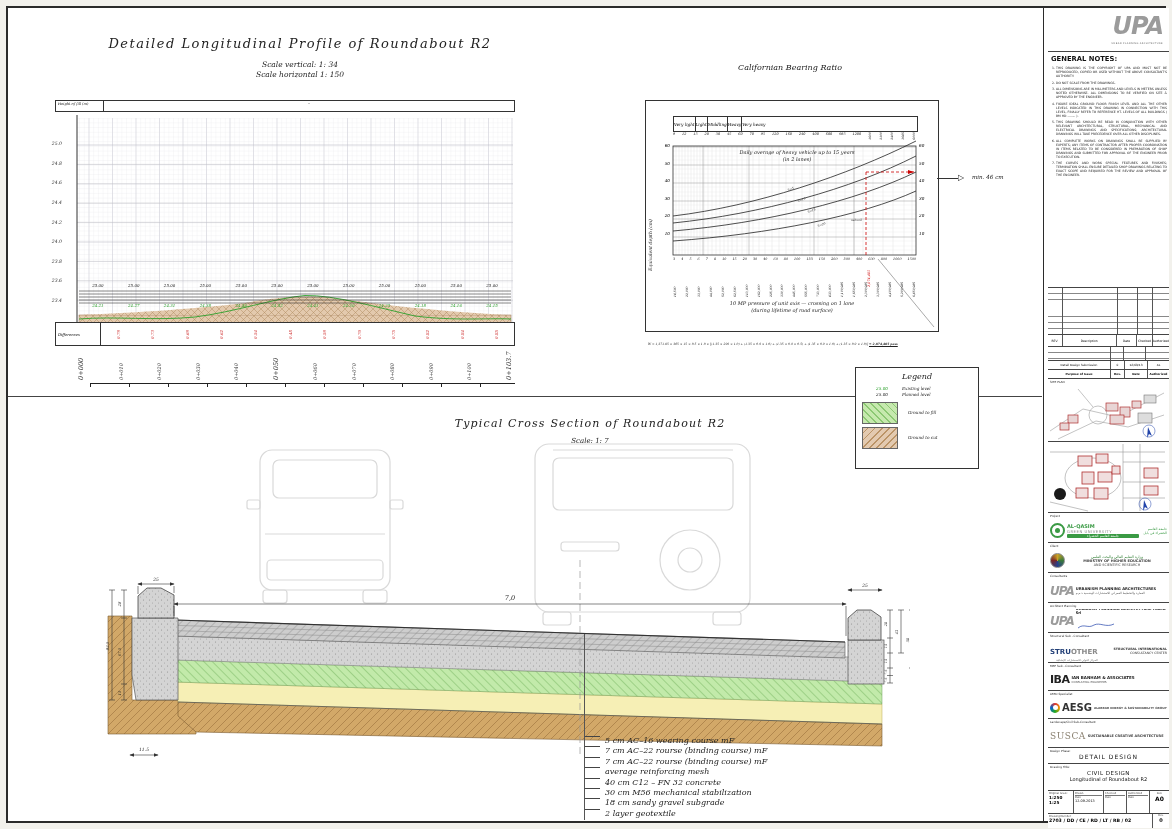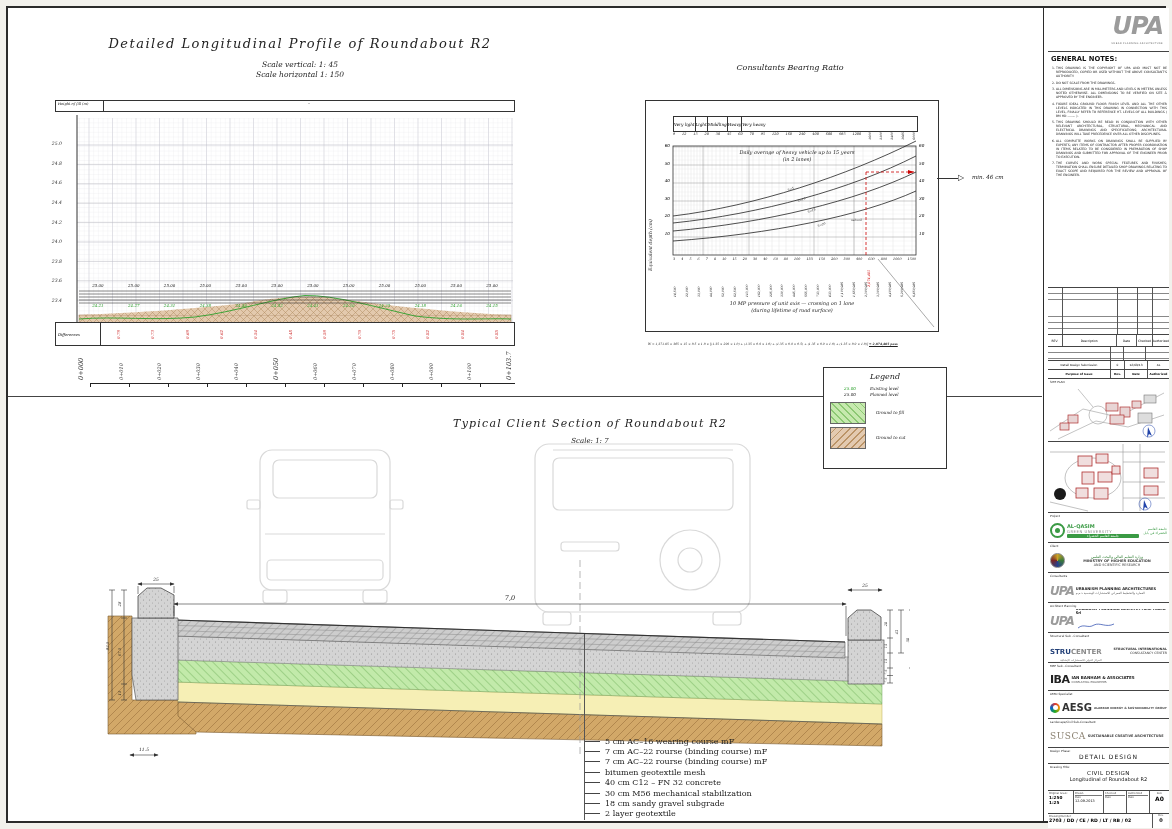--- a/index.html
+++ b/index.html
@@ -36,21 +36,21 @@
   .cbr-bticks{display:flex;justify-content:space-between;font-size:3.3px;}
   .cbr-bvals{display:flex;justify-content:space-between;}
   .cbr-bvals span{writing-mode:vertical-rl;transform:rotate(180deg);font-size:3px;font-style:italic;}
   
   .legend{border:1px solid #333;background:#fff;z-index:6;}
   .lgrow{display:flex;align-items:center;margin:3px 6px;}
   .swatch{width:34px;height:20px;border:0.5px solid #666;margin-right:10px;flex:none;}
   .sw-green{background:repeating-linear-gradient(45deg,#c6e9ae 0 4px,#8cc873 4px 5px);}
   .sw-tan{background:repeating-linear-gradient(-45deg,#e3cab0 0 4px,#bb9467 4px 5px);}
   
-  .callouts div{display:flex;align-items:center;height:10.4px;font-size:8px;color:#222;white-space:nowrap;}
+  .callouts div{display:flex;height:10.4px;font-size:8px;font-style:italic;color:#222;white-space:nowrap;}
   .callouts .ld{width:15px;border-top:0.8px solid #444;margin-right:5px;flex:none;}
   
   .sidebar{position:absolute;left:1043px;top:8px;width:121px;height:813px;border-left:1.5px solid #2b2b2b;background:#fff;font-family:"DejaVu Sans","Liberation Sans",sans-serif;}
   .sb{position:absolute;left:4px;width:100%;box-sizing:border-box;border-bottom:1px solid #444;background:#fff;overflow:hidden;}
   .sb-label{font-size:2.9px;color:#222;padding:1px 0 0 2px;}
   .noteslist{margin:2px 2px 0 8px;padding:0;font-size:3.1px;line-height:1.3;color:#222;text-align:justify;}
   .noteslist li{margin-bottom:2.5px;}
   .rowsbg{background:repeating-linear-gradient(180deg,#fff 0 5.2px,#888 5.2px 5.8px);}
   .revhead{display:flex;height:100%;font-size:3px;text-align:center;}
   .revhead div{border-right:1px solid #555;display:flex;align-items:center;justify-content:center;}
@@ -62,21 +62,21 @@
   .tb-grid{display:flex;height:100%;}
   .tb-grid>div{border-right:1px solid #555;box-sizing:border-box;padding:1px;font-size:2.7px;}
 </style>
 </head>
 <body>
 
 <div class="sheet"></div>
 <div class="hdiv"></div>
 
 <div class="abs ser ctr" style="left:80px;top:36px;width:440px;font-size:13px;letter-spacing:1.5px;color:#222;">Detailed Longitudinal Profile of Roundabout R2</div>
-<div class="abs ser ctr" style="left:80px;top:60px;width:440px;font-size:7.5px;color:#222;">Scale vertical: 1: 45</div>
+<div class="abs ser ctr" style="left:80px;top:60px;width:440px;font-size:7.5px;color:#222;">Scale vertical: 1: 34</div>
 <div class="abs ser ctr" style="left:80px;top:70px;width:440px;font-size:7.5px;color:#222;">Scale horizontal 1: 150</div>
 
 <div class="abs strip ser" style="left:55px;top:100px;width:458px;">
   <div class="lab">Height of fill  (m)</div>
   <div class="bx">–</div>
 </div>
 
 <svg class="abs" style="left:65px;top:113px;" width="450" height="230" viewBox="0 0 450 230">
   <defs>
     <pattern id="pg1" width="4.7" height="4.7" patternUnits="userSpaceOnUse">
@@ -176,21 +176,21 @@
     <span class="vtext">0+050</span>
     <span class="vtext">0+060</span>
     <span class="vtext">0+070</span>
     <span class="vtext">0+080</span>
     <span class="vtext">0+090</span>
     <span class="vtext">0+100</span>
     <span class="vtext">0+103.7</span>
   </div>
 <div class="abs axisline" style="left:90px;top:383px;width:425px;"></div>
 
-<div class="abs ser ctr" style="left:690px;top:63px;width:200px;font-size:8px;color:#222;">Consultants Bearing Ratio</div>
+<div class="abs ser ctr" style="left:690px;top:63px;width:200px;font-size:8px;color:#222;">Californian Bearing Ratio</div>
 
 <div class="abs cbr-box" style="left:645px;top:100px;width:292px;height:230px;">
   <div class="cbr-band ser">
 
   <div>Very light</div>
       <div>Light</div>
       <div>Middling</div>
       <div>Heavy</div>
       <div>Very heavy</div>
     </div>
@@ -329,21 +329,21 @@
 
 <div class="abs" style="left:937px;top:178px;width:21px;border-top:0.8px solid #333;"></div>
 <div class="abs" style="left:958px;top:172.5px;font-size:8px;color:#222;">▷</div>
 <div class="abs ser" style="left:972px;top:174px;font-size:5.6px;color:#222;">min. 46 cm</div>
 
 <div class="abs ser" style="left:648px;top:342px;width:282px;font-size:3px;color:#222;white-space:nowrap;">
   <span>W = 1,371.85 × 365 × 15 × 0.5 × 1.0 × [(1.35 × 299 × 1.0) + (1.35 × 0.9 × 1.0) + (1.35 × 0.9 × 0.5) + (1.35 × 0.9 × 1.0) + (1.35 × 0.9 × 1.0)]</span>
   <span style="font-weight:bold;text-decoration:underline;">= 2,874,485 pass</span>
 </div>
 
-<div class="abs legend" style="left:823px;top:367px;width:122px;height:100px;">
+<div class="abs legend" style="left:855px;top:367px;width:122px;height:100px;">
   <div class="ser ctr" style="font-size:8px;margin-top:4px;color:#222;">Legend</div>
   <div class="lgrow" style="margin-top:5px;">
     <div class="ctr ser" style="width:40px;font-size:4.2px;line-height:1.5;flex:none;">
       <div style="color:#2ca02c;">25.00</div>
       <div style="color:#222;">25.00</div>
     </div>
     <div class="ser" style="font-size:4.2px;line-height:1.5;color:#222;">
       <div>Existing level</div>
       <div>Planned level</div>
     </div>
@@ -351,21 +351,21 @@
   <div class="lgrow">
     <div class="swatch sw-green"></div>
     <div class="ser" style="font-size:4.2px;color:#222;">Ground to fill</div>
   </div>
   <div class="lgrow">
     <div class="swatch sw-tan"></div>
     <div class="ser" style="font-size:4.2px;color:#222;">Ground to cut</div>
   </div>
 </div>
 
-<div class="abs ser ctr" style="left:380px;top:417px;width:420px;font-size:11px;letter-spacing:1.2px;color:#222;">Typical Client Section of Roundabout R2</div>
+<div class="abs ser ctr" style="left:380px;top:417px;width:420px;font-size:11px;letter-spacing:1.2px;color:#222;">Typical Cross Section of Roundabout R2</div>
 <div class="abs ser ctr" style="left:380px;top:437px;width:420px;font-size:7px;color:#222;">Scale: 1: 7</div>
 
 <svg class="abs" style="left:235px;top:442px;" width="530" height="185" viewBox="0 0 530 185">
   <g fill="none" stroke="#d9d9d9" stroke-width="1.2">
     <rect x="25" y="8" width="130" height="140" rx="12"></rect>
     <rect x="38" y="18" width="104" height="38" rx="6"></rect>
     <line x1="30" y1="92" x2="150" y2="92"></line>
     <rect x="32" y="118" width="116" height="20" rx="4"></rect>
     <rect x="28" y="148" width="24" height="13" rx="3"></rect>
     <rect x="128" y="148" width="24" height="13" rx="3"></rect>
@@ -479,21 +479,21 @@
     <div>
       <span class="ld"></span>
       <span>7 cm AC–22 rourse (binding course) mF</span>
     </div>
     <div>
       <span class="ld"></span>
       <span>7 cm AC–22 rourse (binding course) mF</span>
     </div>
     <div>
       <span class="ld"></span>
-      <span>bitumen geotextile mesh</span>
+      <span>average reinforcing mesh</span>
     </div>
     <div>
       <span class="ld"></span>
       <span>40 cm C12 – FN 32 concrete</span>
     </div>
     <div>
       <span class="ld"></span>
       <span>30 cm M56 mechanical stabilization</span>
     </div>
     <div>
@@ -664,21 +664,21 @@
           <path d="M2,6 C8,1 12,7 18,3 C24,0 30,6 38,2" fill="none" stroke="#2244aa" stroke-width="0.7"></path>
         </svg>
     </div>
   </div>
 
   <div class="sb" style="top:625px;height:6px;border-bottom:none;">
       <div class="sb-label">Structural Sub - Consultant</div>
     </div>
   <div class="sb logorow" style="top:631px;height:24px;">
     <div style="flex:none;">
-      <span style="font-size:7px;font-weight:bold;color:#223f77;">STRU</span><span style="font-size:7px;font-weight:bold;color:#8a8a8a;">CENTER</span>
+      <span style="font-size:7px;font-weight:bold;color:#223f77;">STRU</span><span style="font-size:7px;font-weight:bold;color:#8a8a8a;">OTHER</span>
       <div style="font-size:2.8px;color:#666;direction:rtl;">المركز الدولي للاستشارات الإنشائية</div>
     </div>
     <div style="flex:1;text-align:right;">
       <div style="font-size:3.2px;font-weight:bold;color:#333;">STRUCTURAL INTERNATIONAL</div>
       <div style="font-size:3.2px;color:#333;">CONSULTANCY CENTER</div>
     </div>
   </div>
 
   <div class="sb" style="top:655px;height:6px;border-bottom:none;">
       <div class="sb-label">MEP Sub - Consultant</div>

